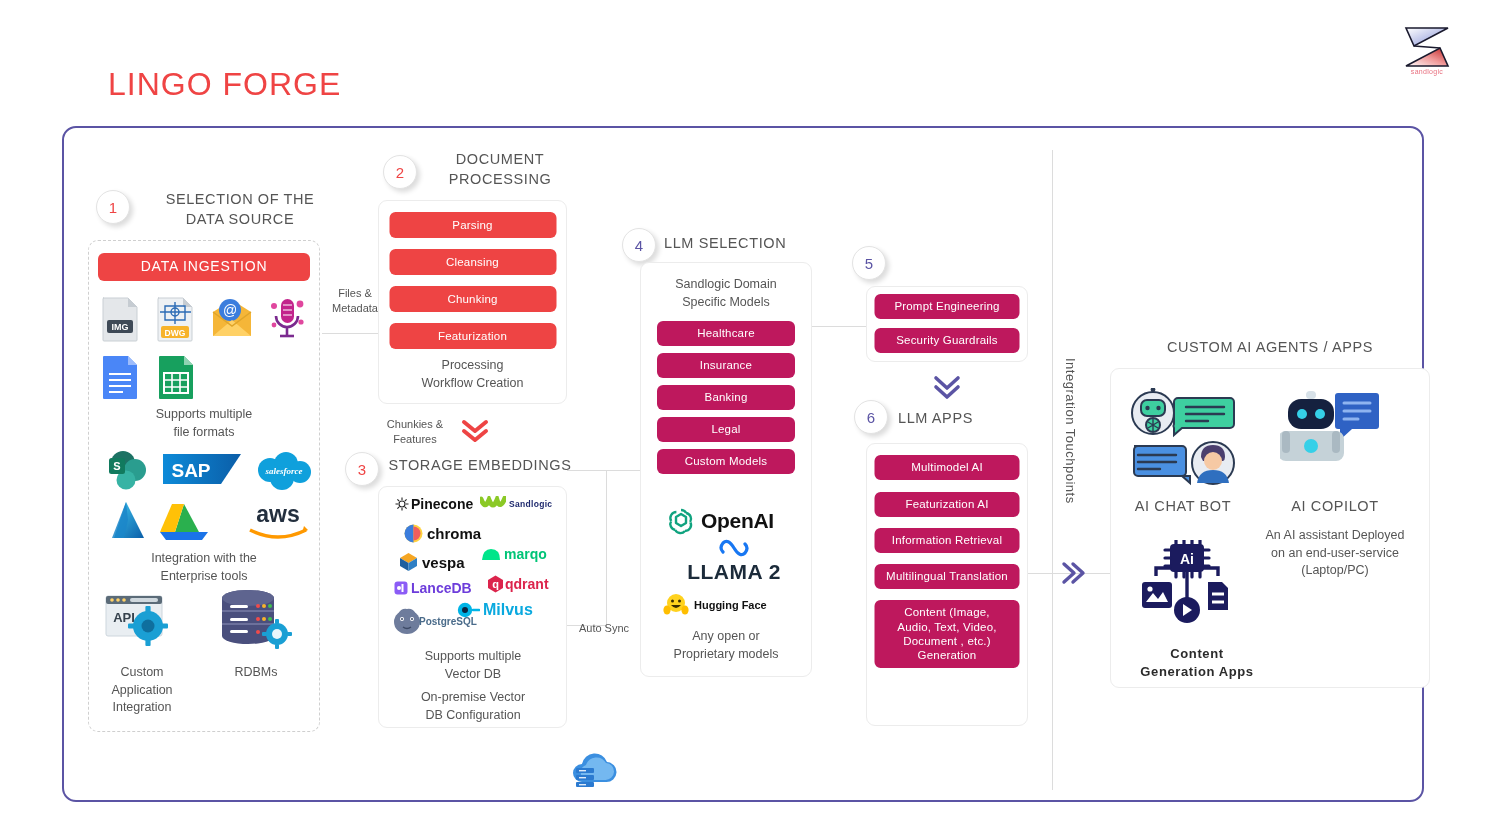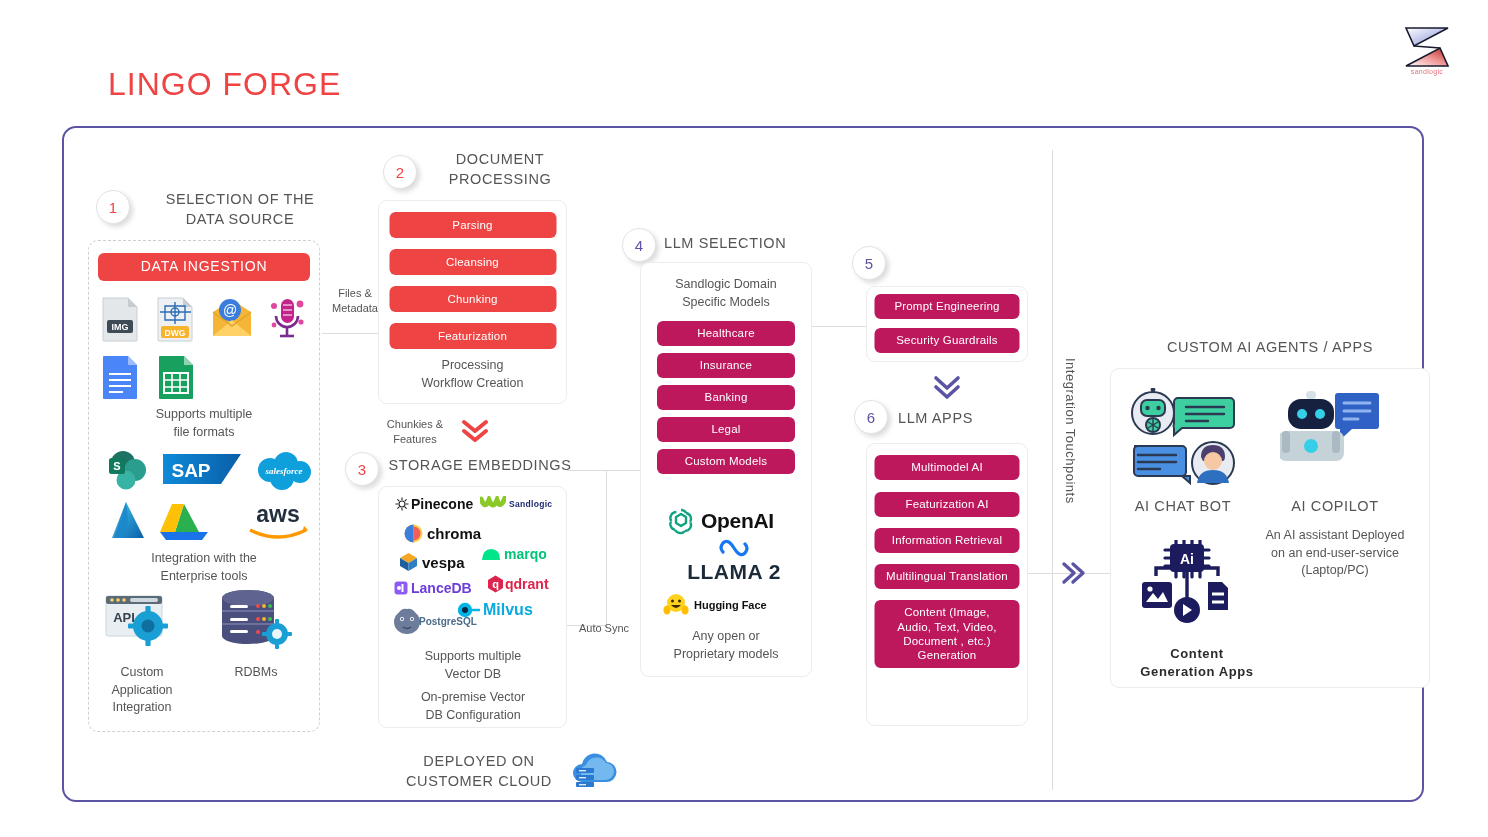--- a/index.html
+++ b/index.html
@@ -613,24 +613,20 @@
           <path d="M80 54 h12 M80 62 h12"></path>
         </g>
     </svg>
   </div>
   <div class="sect-title" style="left:1112px; top:645px; width:170px; font-weight:bold; font-size:13px; color:#2b2b2b;">
     <span>Content</span><br>
     <span>Generation Apps</span>
   </div>
 
 
-  <div class="sect-title" style="left:386px; top:751px; width:186px; line-height:1.4;">
-    <span>DEPLOYED ON</span><br>
-    <span>CUSTOMER CLOUD</span>
-  </div>
   <div style="position:absolute; left:566px; top:750px;">
     <svg width="52" height="40" viewBox="0 0 52 40">
       <path d="M16 32 a9 9 0 0 1 0 -18 a13 13 0 0 1 25 -2 a8 8 0 0 1 -1 20z" fill="#3b8fe0"></path>
       <path d="M20 30 a8 8 0 0 1 0 -15 a11 11 0 0 1 20 -2 a7 7 0 0 1 -1 17z" fill="#7fc0f2" opacity=".85"></path>
       <g fill="#2b7ad0">
         <rect x="10" y="18" width="18" height="5" rx="1"></rect>
         <rect x="10" y="25" width="18" height="5" rx="1"></rect>
         <rect x="10" y="32" width="18" height="5" rx="1"></rect>
       </g>
       <g fill="#ffffff" opacity=".85">

